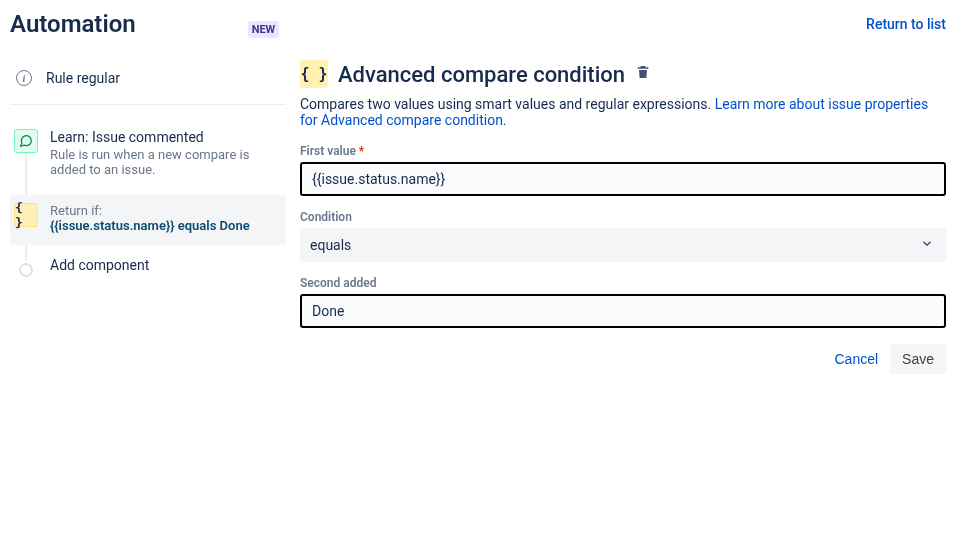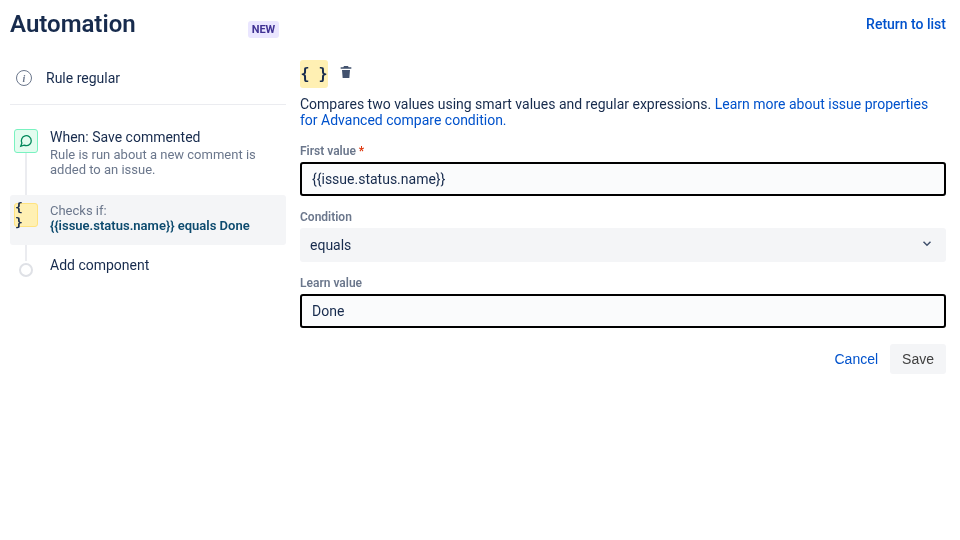--- a/index.html
+++ b/index.html
@@ -113,42 +113,43 @@
 
     <div class="timeline">
       <div class="timeline-line"></div>
 
       <div class="t-item">
         <div class="t-icon trigger">
           <svg width="14" height="14" viewBox="0 0 24 24" fill="none" stroke="#00875A" stroke-width="2.2">
               <path d="M21 11.5a8.38 8.38 0 0 1-8.5 8.5 8.5 8.5 0 0 1-3.9-.95L3 21l1.95-5.6A8.5 8.5 0 1 1 21 11.5z"></path>
             </svg>
         </div>
-        <div class="t-title">When: Save commented</div>
-        <div class="t-sub">Rule is run about a new comment is added to an issue.</div>
+        <div class="t-title">Learn: Issue commented</div>
+        <div class="t-sub">Rule is run when a new compare is added to an issue.</div>
       </div>
 
       <div class="t-item selected">
         <div class="t-icon cond">{ }</div>
         <div class="t-sub">
-          <span>Checks if:</span><br>
+          <span>Return if:</span><br>
           <b>{{issue.status.name}} equals Done</b>
         </div>
       </div>
 
       <div class="t-item" style="padding-top:6px;padding-bottom:6px;">
         <div class="t-icon add"></div>
         <div class="t-title" style="color:#172b4d;">Add component</div>
       </div>
     </div>
   </div>
 
   <div class="detail">
     <div class="detail-header">
       <div class="detail-icon">{ }</div>
+      <div class="detail-title">Advanced compare condition</div>
       <span class="trash-icon">
         <svg width="16" height="16" viewBox="0 0 24 24" fill="currentColor">
             <path d="M9 3h6l1 2h4v2H4V5h4l1-2zM6 9h12l-1 12H7L6 9z"></path>
           </svg>
       </span>
     </div>
 
     <div class="detail-desc">
       <span>Compares two values using smart values and regular expressions. </span><a href="#">Learn more about issue properties for Advanced compare condition.</a>
     </div>
@@ -164,21 +165,21 @@
         <div class="select-input">equals</div>
         <span class="chevron">
           <svg width="14" height="14" viewBox="0 0 24 24" fill="none" stroke="currentColor" stroke-width="2.5">
               <polyline points="6 9 12 15 18 9"></polyline>
             </svg>
         </span>
       </div>
     </div>
 
     <div class="field-group">
-      <label class="field-label">Learn value</label>
+      <label class="field-label">Second added</label>
       <input class="text-input" type="text" value="Done" style="">
     </div>
 
     <div class="actions">
       <button class="btn-cancel">Cancel</button>
       <button class="btn-save" disabled="">Save</button>
     </div>
   </div>
 </div>
 

